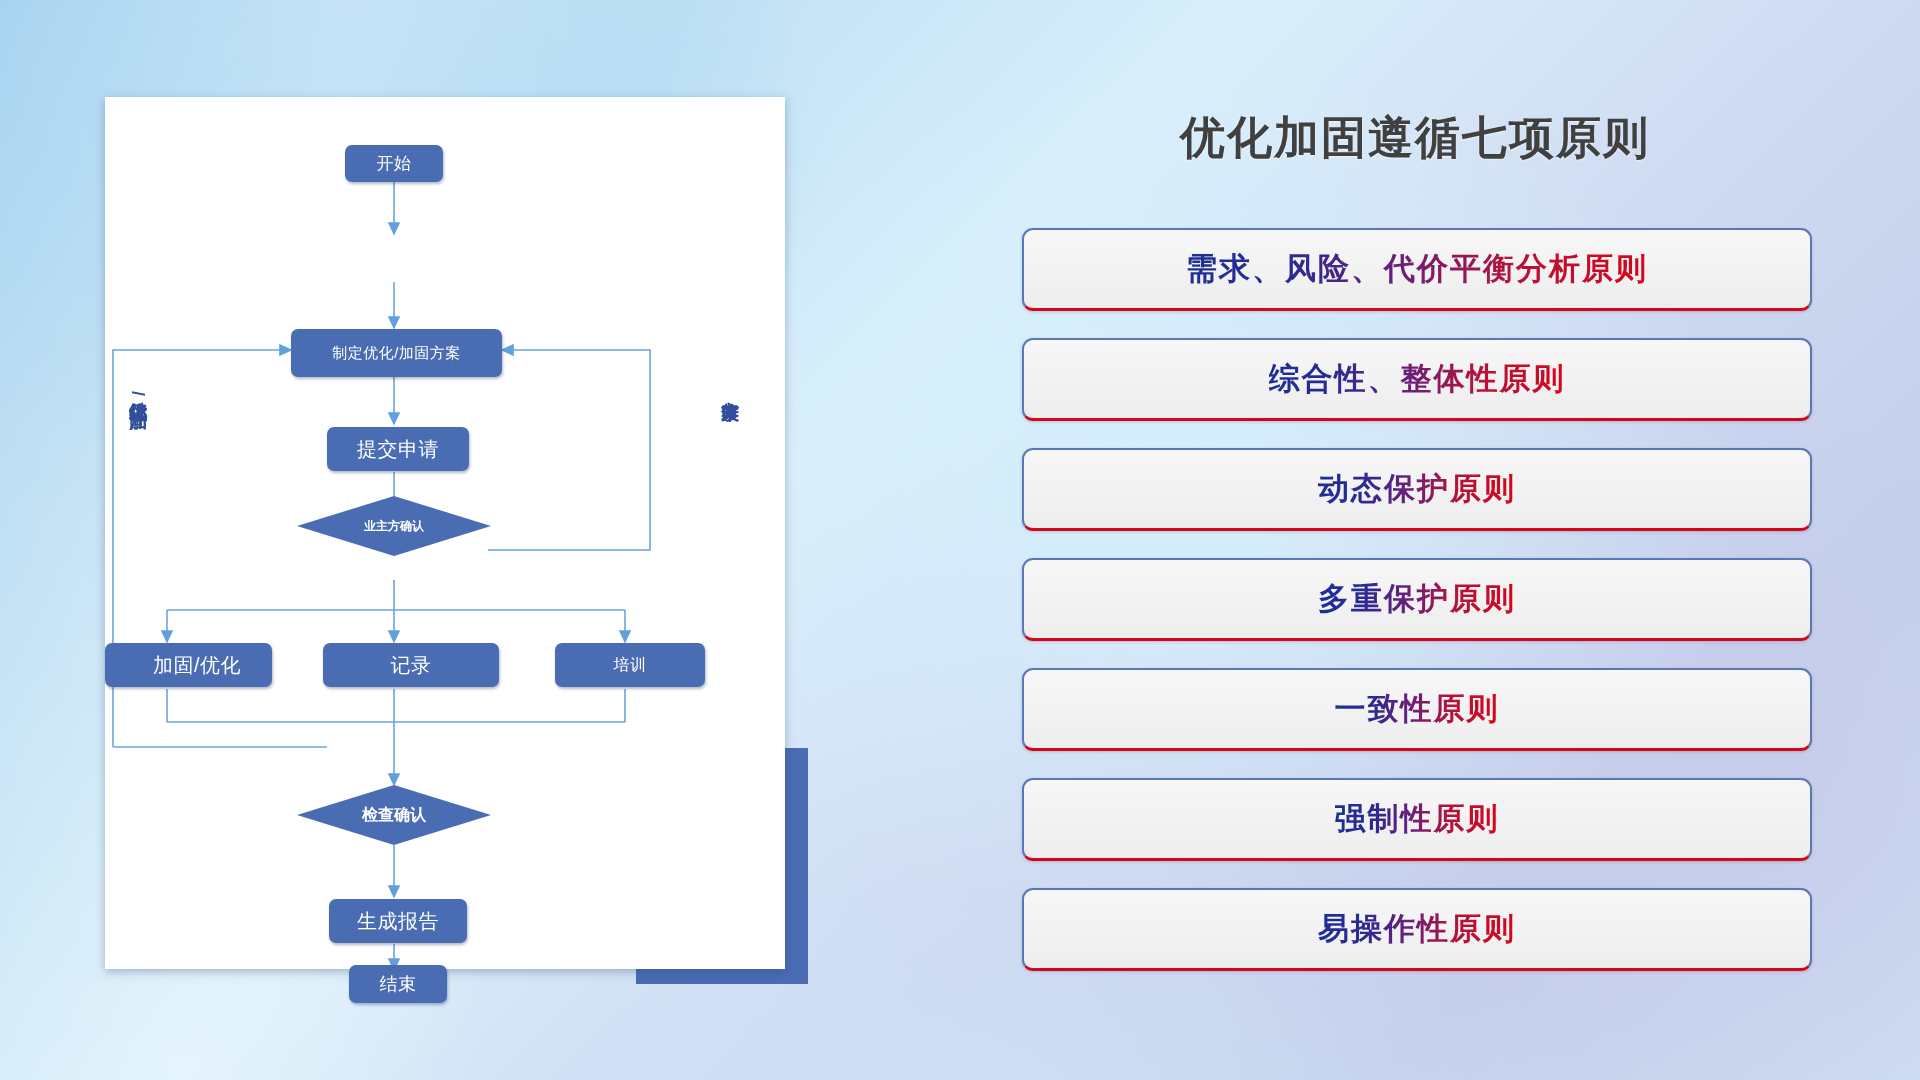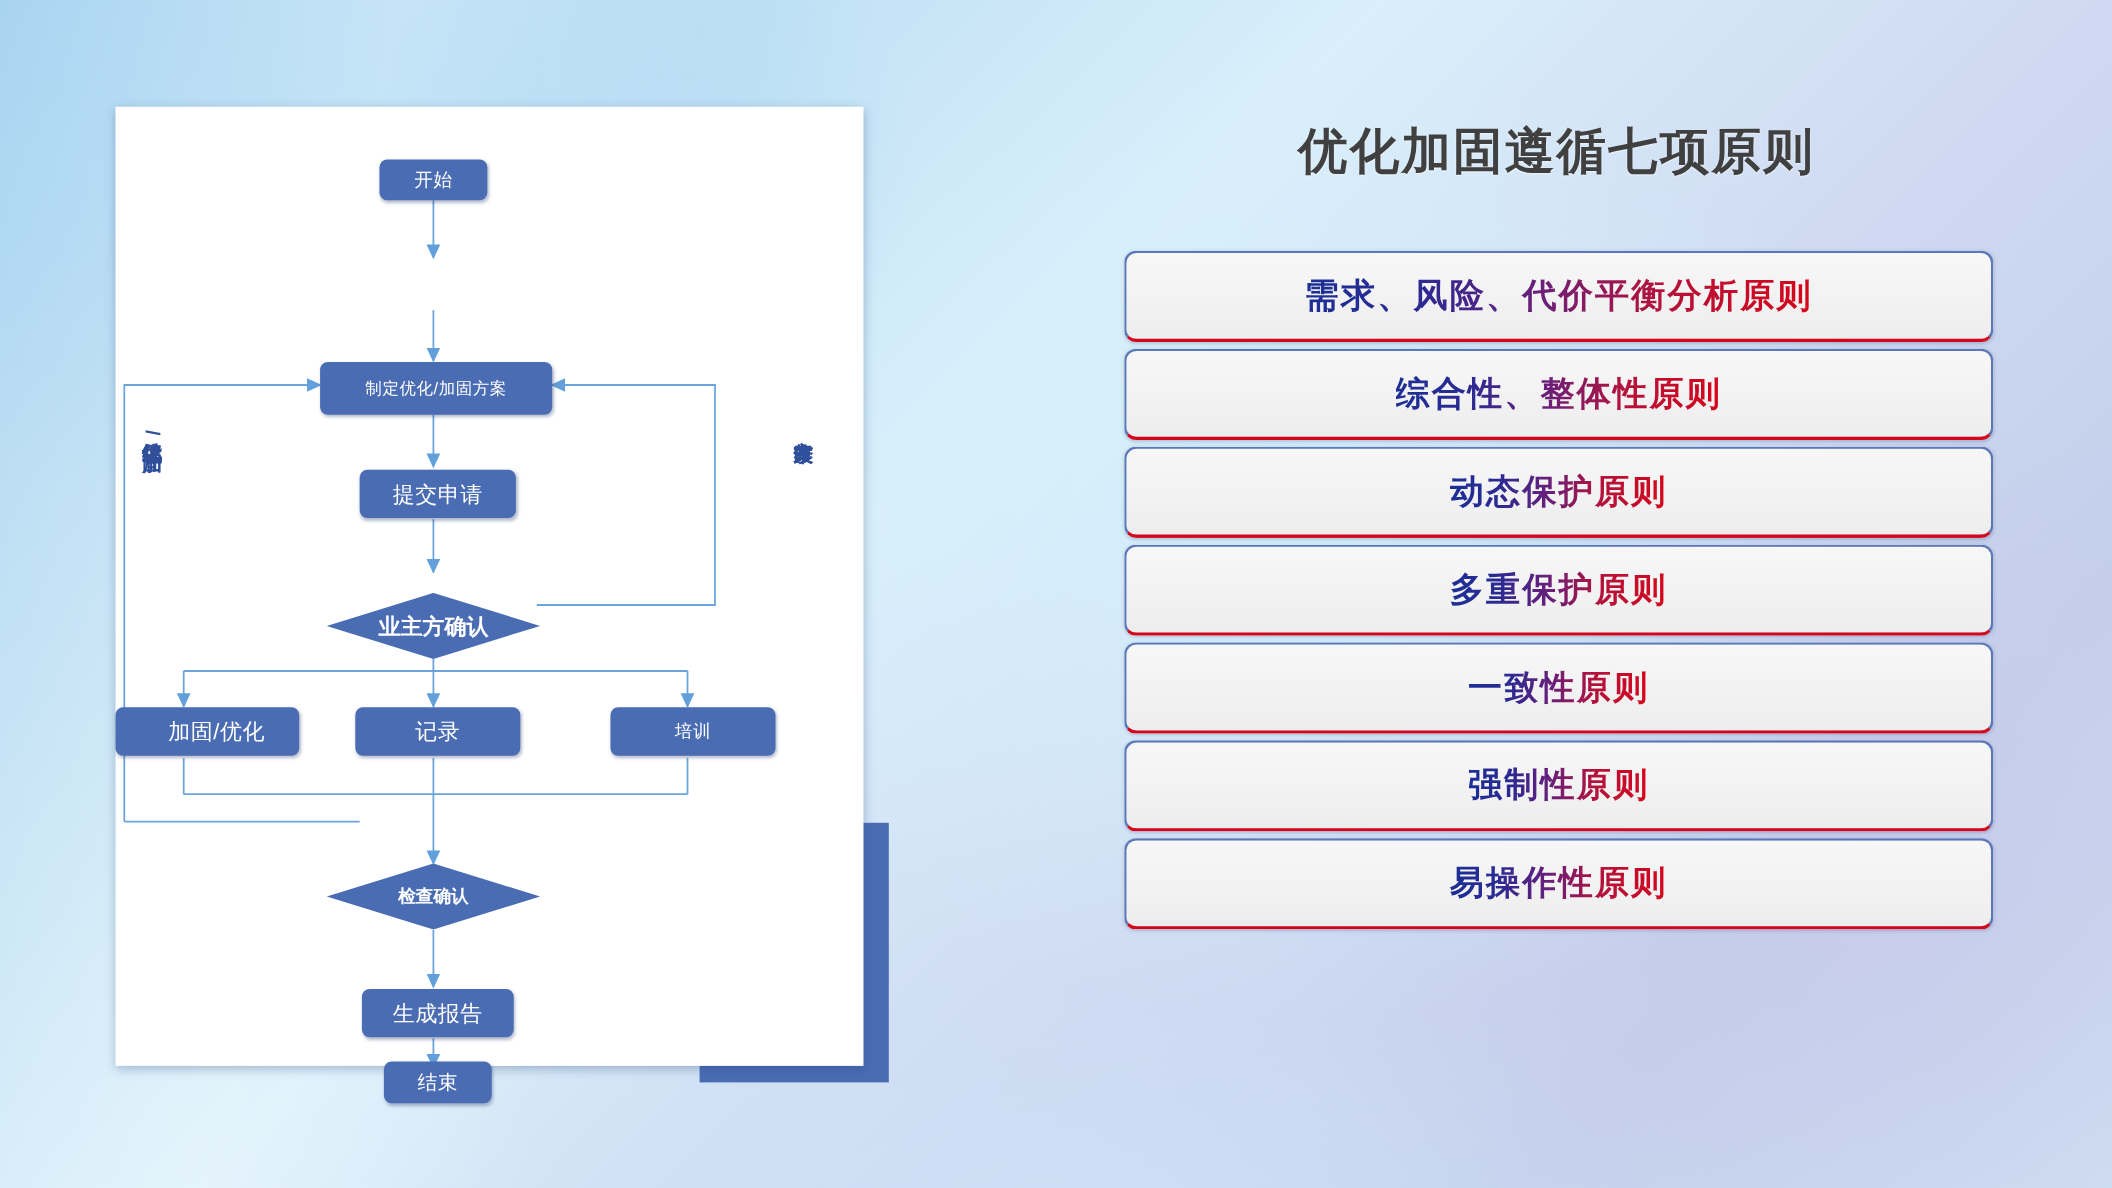--- a/index.html
+++ b/index.html
@@ -70,21 +70,21 @@
     text-align:center;
     font-size:45px;font-weight:bold;letter-spacing:2px;
     color:#404040;
     text-shadow:0 1px 2px rgba(255,255,255,0.6);
   }
   #principles{
     position:absolute;left:1022px;top:228px;width:790px;
   }
   .pbox{
     position:relative;
-    height:78px;margin-bottom:6px;
+    height:78px;margin-bottom:27px;
     background:linear-gradient(180deg,#f7f7f7 0%,#f2f2f2 55%,#ededed 100%);
     border:2px solid #5b77b6;
     border-bottom:3px solid #d6061a;
     border-radius:11px;
     display:flex;align-items:center;justify-content:center;
     box-shadow:0 1px 3px rgba(60,80,130,0.25);
   }
   .pbox .ptext{
     font-size:31px;font-weight:bold;letter-spacing:2px;
     background:linear-gradient(90deg,#1c2f96 0%,#2a2a93 22%,#6a1f7a 46%,#b5123a 70%,#d6061a 100%);
@@ -148,30 +148,30 @@
 
 
   <div class="node" style="left:186px;top:232px;width:211px;height:48px;font-size:15px;">
     <span>制定优化/加固方案</span>
   </div>
 
   <div class="node" style="left:222px;top:330px;width:142px;height:44px;font-size:20px;">
     <span>提交申请</span>
   </div>
 
-  <div class="diamond" style="left:192px;top:442px;width:194px;height:60px;font-size:20px;">
+  <div class="diamond" style="left:192px;top:399px;width:194px;height:60px;font-size:12px;">
     <div class="dshape"></div>
     <span>业主方确认</span>
   </div>
 
   <div class="node" style="left:0px;top:546px;width:150px;height:44px;font-size:20px;padding-left:17px;">
     <span>加固/优化</span>
   </div>
 
-  <div class="node" style="left:218px;top:546px;width:150px;height:44px;font-size:20px;">
+  <div class="node" style="left:218px;top:546px;width:176px;height:44px;font-size:20px;">
     <span>记录</span>
   </div>
 
   <div class="node" style="left:450px;top:546px;width:150px;height:44px;font-size:16px;">
     <span>培训</span>
   </div>
 
   <div class="diamond" style="left:192px;top:688px;width:194px;height:60px;font-size:16px;">
     <div class="dshape"></div>
     <span>检查确认</span>

